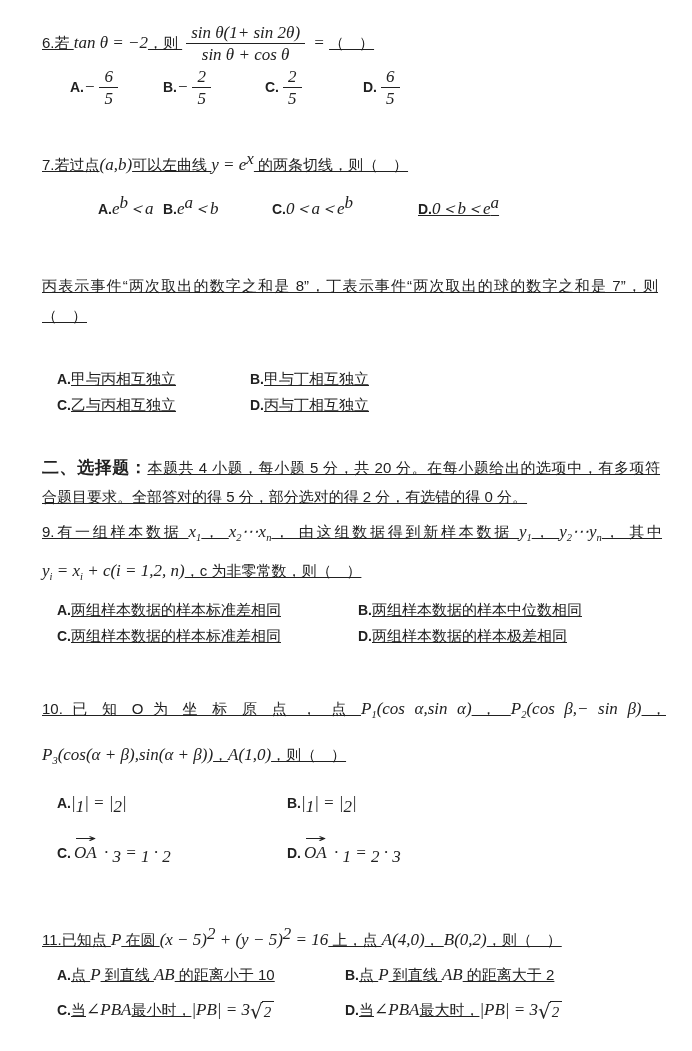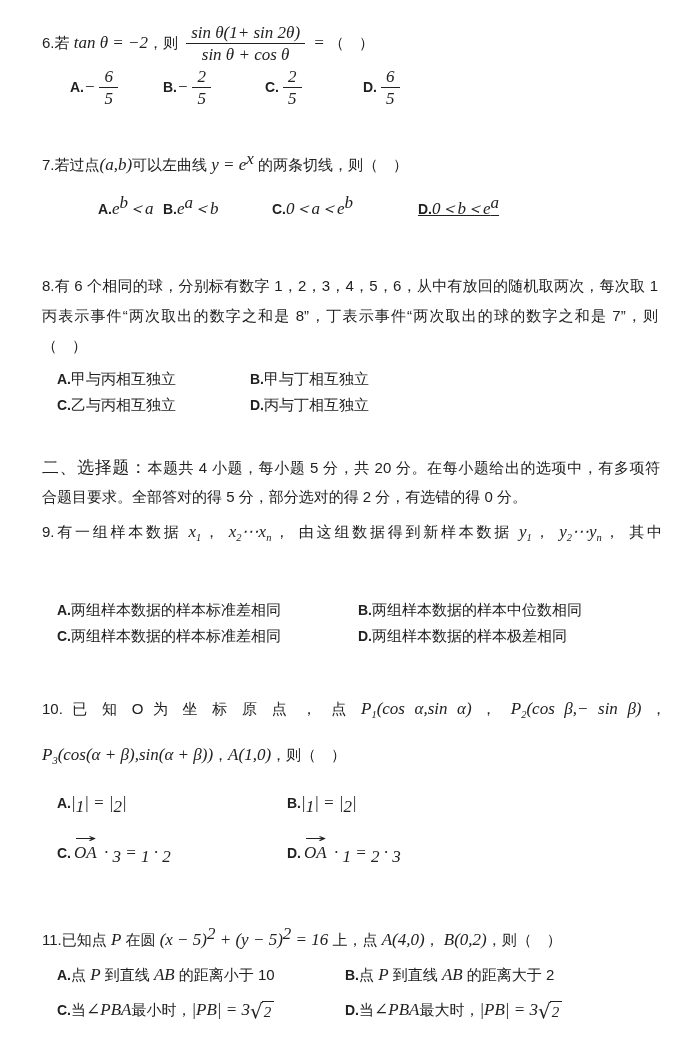--- a/index.html
+++ b/index.html
@@ -2,22 +2,22 @@
 <html><head>
 <meta charset="utf-8">
 <style>
   html,body{margin:0;padding:0;background:#ffffff;}
   #page{position:relative;width:692px;height:1051px;background:#fff;color:#212121;
         font-family:"Liberation Sans","DejaVu Sans",sans-serif;font-size:15px;overflow:hidden;}
   .blk{position:absolute;left:42px;line-height:1.55;}
   .row{position:absolute;left:0;top:0;width:692px;}
   .opt{position:absolute;white-space:nowrap;}
   .lbl{font-weight:700;font-size:14px;}
-  .t{font-family:"Liberation Sans","DejaVu Sans",sans-serif;}
-  .b{font-weight:400;font-size:17px;}
+  .t{font-family:"Liberation Sans","DejaVu Sans",sans-serif;text-decoration:underline;}
+  .b{font-weight:700;font-size:17px;}
   .m{font-family:"Liberation Serif","DejaVu Serif",serif;font-style:italic;font-size:17px;}
   sub,sup{font-family:"Liberation Serif","DejaVu Serif",serif;font-style:italic;font-size:10.5px;}
   sub{vertical-align:-4px;}
   sup{vertical-align:6px;}
   .frac{display:inline-flex;flex-direction:column;align-items:center;vertical-align:middle;
         margin:0 4px;line-height:1.25;text-align:center;}
   .fnum{border-bottom:1.4px solid #212121;padding:0 5px;}
   .fden{padding:0 5px;}
   .vec{display:inline-block;position:relative;margin:0 3px;}
   .arr{position:absolute;top:-10px;left:50%;transform:translateX(-50%) scaleX(2.4);
@@ -62,39 +62,39 @@
 
   <div class="blk" style="top:146px;"><span class="t">7.若过点</span><span class="m">(a,b)</span><span class="t">可以左曲线 </span><span class="m">y = e</span><sup class="m">x</sup><span class="t"> 的两条切线，则（　）</span></div>
   <div class="row" style="top:193px;">
     <div class="opt" style="left:60px;margin-left:38px;"><span class="lbl">A.</span><span><span class="m">e</span><sup class="m">b</sup><span class="m">＜a</span></span></div>
     <div class="opt" style="left:163px;"><span class="lbl">B.</span><span><span class="m">e</span><sup class="m">a</sup><span class="m">＜b</span></span></div>
     <div class="opt" style="left:272px;"><span class="lbl">C.</span><span><span class="m">0＜a＜e</span><sup class="m">b</sup></span></div>
     <div class="opt" style="left:418px;text-decoration:underline;"><span class="lbl">D.</span><span><span class="m">0＜b＜e</span><sup class="m">a</sup></span></div>
   </div>
 
   <div class="blk lh30" style="top:271px;width:616px;">
-    <span class="jline t">8.有 6 个相同的球，分别标有数字 1，2，3，4，5，6，从中有放回的随机取两次，每次取 1</span>
     <span class="jline t">丙表示事件“两次取出的数字之和是 8”，丁表示事件“两次取出的球的数字之和是 7”，则</span>
     <span class="line t">（　）</span>
   </div>
   <div class="row" style="top:370px;">
     <div class="opt" style="left:57px;"><span class="lbl">A.</span><span><span class="t">甲与丙相互独立</span></span></div>
     <div class="opt" style="left:250px;"><span class="lbl">B.</span><span><span class="t">甲与丁相互独立</span></span></div>
   </div>
   <div class="row" style="top:396px;">
     <div class="opt" style="left:57px;"><span class="lbl">C.</span><span><span class="t">乙与丙相互独立</span></span></div>
     <div class="opt" style="left:250px;"><span class="lbl">D.</span><span><span class="t">丙与丁相互独立</span></span></div>
   </div>
 
   <div class="blk lh29" style="top:453px;width:618px;">
     <span class="jline"><span class="b">二、选择题：</span><span class="t">本题共 4 小题，每小题 5 分，共 20 分。在每小题给出的选项中，有多项符</span></span>
     <span class="line t">合题目要求。全部答对的得 5 分，部分选对的得 2 分，有选错的得 0 分。</span>
   </div>
 
   <div class="blk jline" style="top:519px;width:620px;"><span class="t">9.有一组样本数据 </span><span class="m">x<sub>1</sub></span><span class="t">， </span><span class="m">x<sub>2</sub></span><span class="m">⋯</span><span class="m">x<sub>n</sub></span><span class="t">， 由这组数据得到新样本数据 </span><span class="m">y<sub>1</sub></span><span class="t">， </span><span class="m">y<sub>2</sub></span><span class="m">⋯</span><span class="m">y<sub>n</sub></span><span class="t">， 其中</span></div>
+  <div class="blk" style="top:558px;"><span class="m">y<sub>i</sub></span><span class="m"> = </span><span class="m">x<sub>i</sub></span><span class="m"> + c(i = 1,2, n)</span><span class="t">，c 为非零常数，则（　）</span></div>
   <div class="row" style="top:601px;">
     <div class="opt" style="left:57px;"><span class="lbl">A.</span><span><span class="t">两组样本数据的样本标准差相同</span></span></div>
     <div class="opt" style="left:358px;"><span class="lbl">B.</span><span><span class="t">两组样本数据的样本中位数相同</span></span></div>
   </div>
   <div class="row" style="top:627px;">
     <div class="opt" style="left:57px;"><span class="lbl">C.</span><span><span class="t">两组样本数据的样本标准差相同</span></span></div>
     <div class="opt" style="left:358px;"><span class="lbl">D.</span><span><span class="t">两组样本数据的样本极差相同</span></span></div>
   </div>
 
   <div class="blk jline" style="top:696px;width:624px;"><span class="t">10. 已 知 O 为 坐 标 原 点 ， 点 </span><span class="m">P<sub>1</sub></span><span class="m">(cos α,sin α)</span><span class="t"> ， </span><span class="m">P<sub>2</sub></span><span class="m">(cos β,− sin β)</span><span class="t"> ，</span></div>

